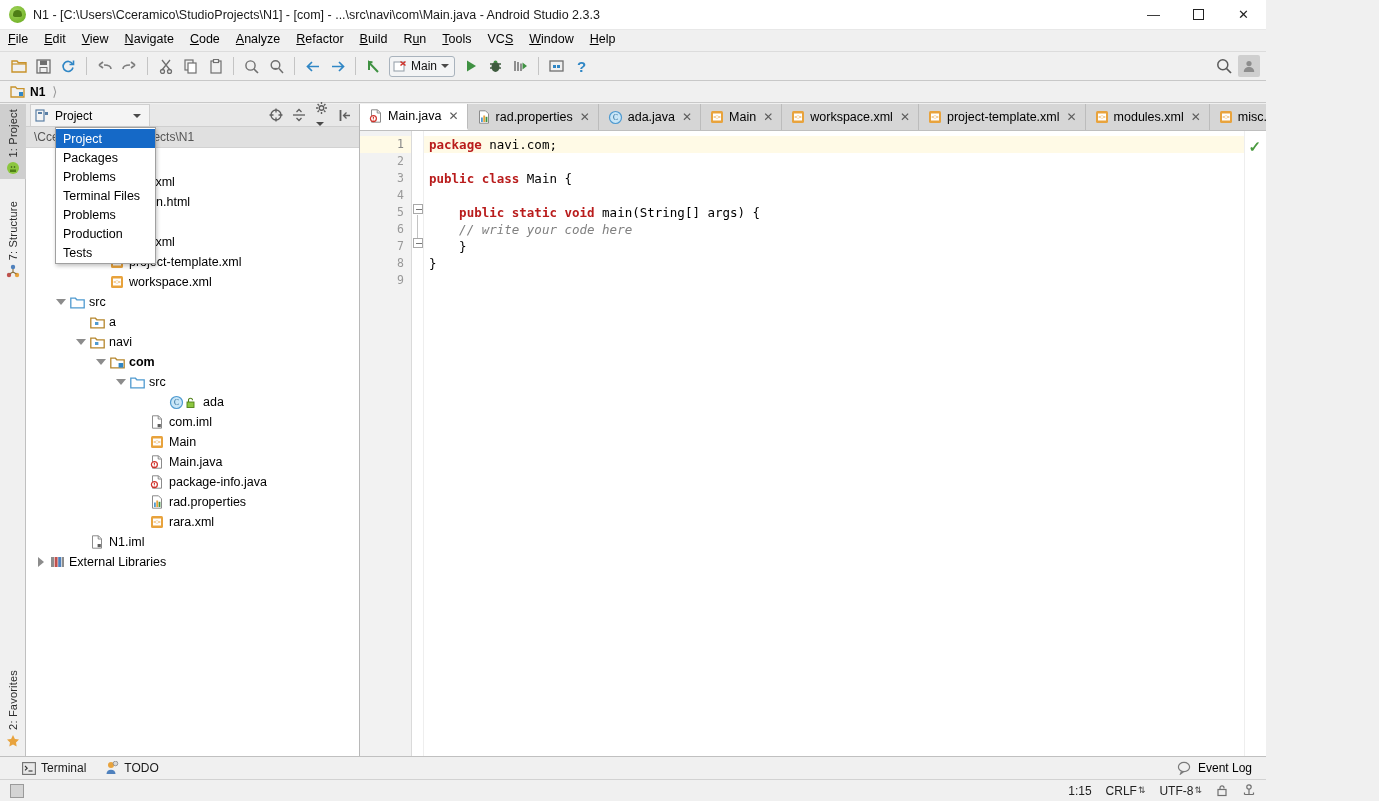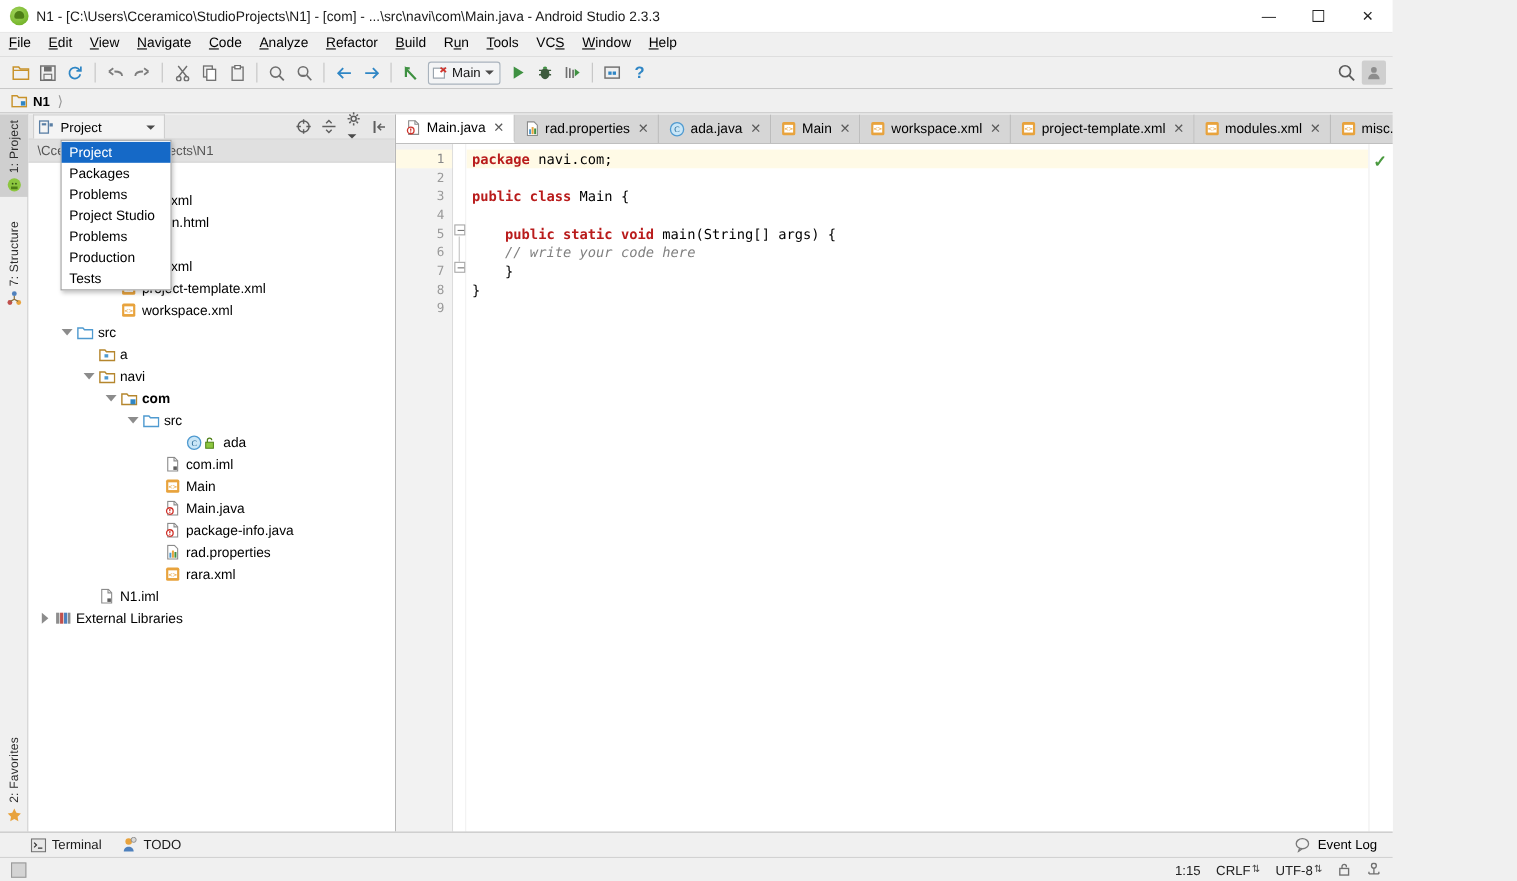--- a/index.html
+++ b/index.html
@@ -164,21 +164,21 @@
   .kw { color: #b91c1c; font-weight: bold; }
   .cm { color: #808080; font-style: italic; }
   .pl { color: #000; }
   .rightgutter { width: 22px; background: #fff; border-left: 1px solid #eee; flex:none; position:relative; }
   .okmark { position: absolute; right: 5px; top: 7px; color: #4a9a3f; font-size: 15px; font-weight: bold; }
 
   
   .bottomstrip {
     position: absolute; left: 0; right: 0; bottom: 22px; height: 23px;
     background: #f0f0f0; border-top: 1px solid #c0c0c0;
-    display: flex; align-items: center; padding-left: 28px; gap: 18px;
+    display: flex; align-items: center; padding-left: 22px; gap: 18px;
   }
   .btool { display: flex; align-items: center; gap: 5px; font-size: 12px; color: #1a1a1a; }
   .bottom-right { margin-left: auto; display: flex; align-items: center; gap: 6px; padding-right: 14px; }
 
   .statusbar {
     position: absolute; left: 0; right: 0; bottom: 0; height: 22px;
     background: #f0f0f0; border-top: 1px solid #d2d2d2;
     display: flex; align-items: center; padding: 0 10px 0 6px; font-size: 12px; color: #222;
   }
   .sb-box { width: 14px; height: 14px; border: 1px solid #9a9a9a; background: #d4d4d4; margin-left: 4px;}
@@ -737,21 +737,21 @@
           <div class="dd-item sel">
             <span>Project</span>
           </div>
           <div class="dd-item">
             <span>Packages</span>
           </div>
           <div class="dd-item">
             <span>Problems</span>
           </div>
           <div class="dd-item">
-            <span>Project Studio</span>
+            <span>Terminal Files</span>
           </div>
           <div class="dd-item">
             <span>Problems</span>
           </div>
           <div class="dd-item">
             <span>Production</span>
           </div>
           <div class="dd-item">
             <span>Tests</span>
           </div>

